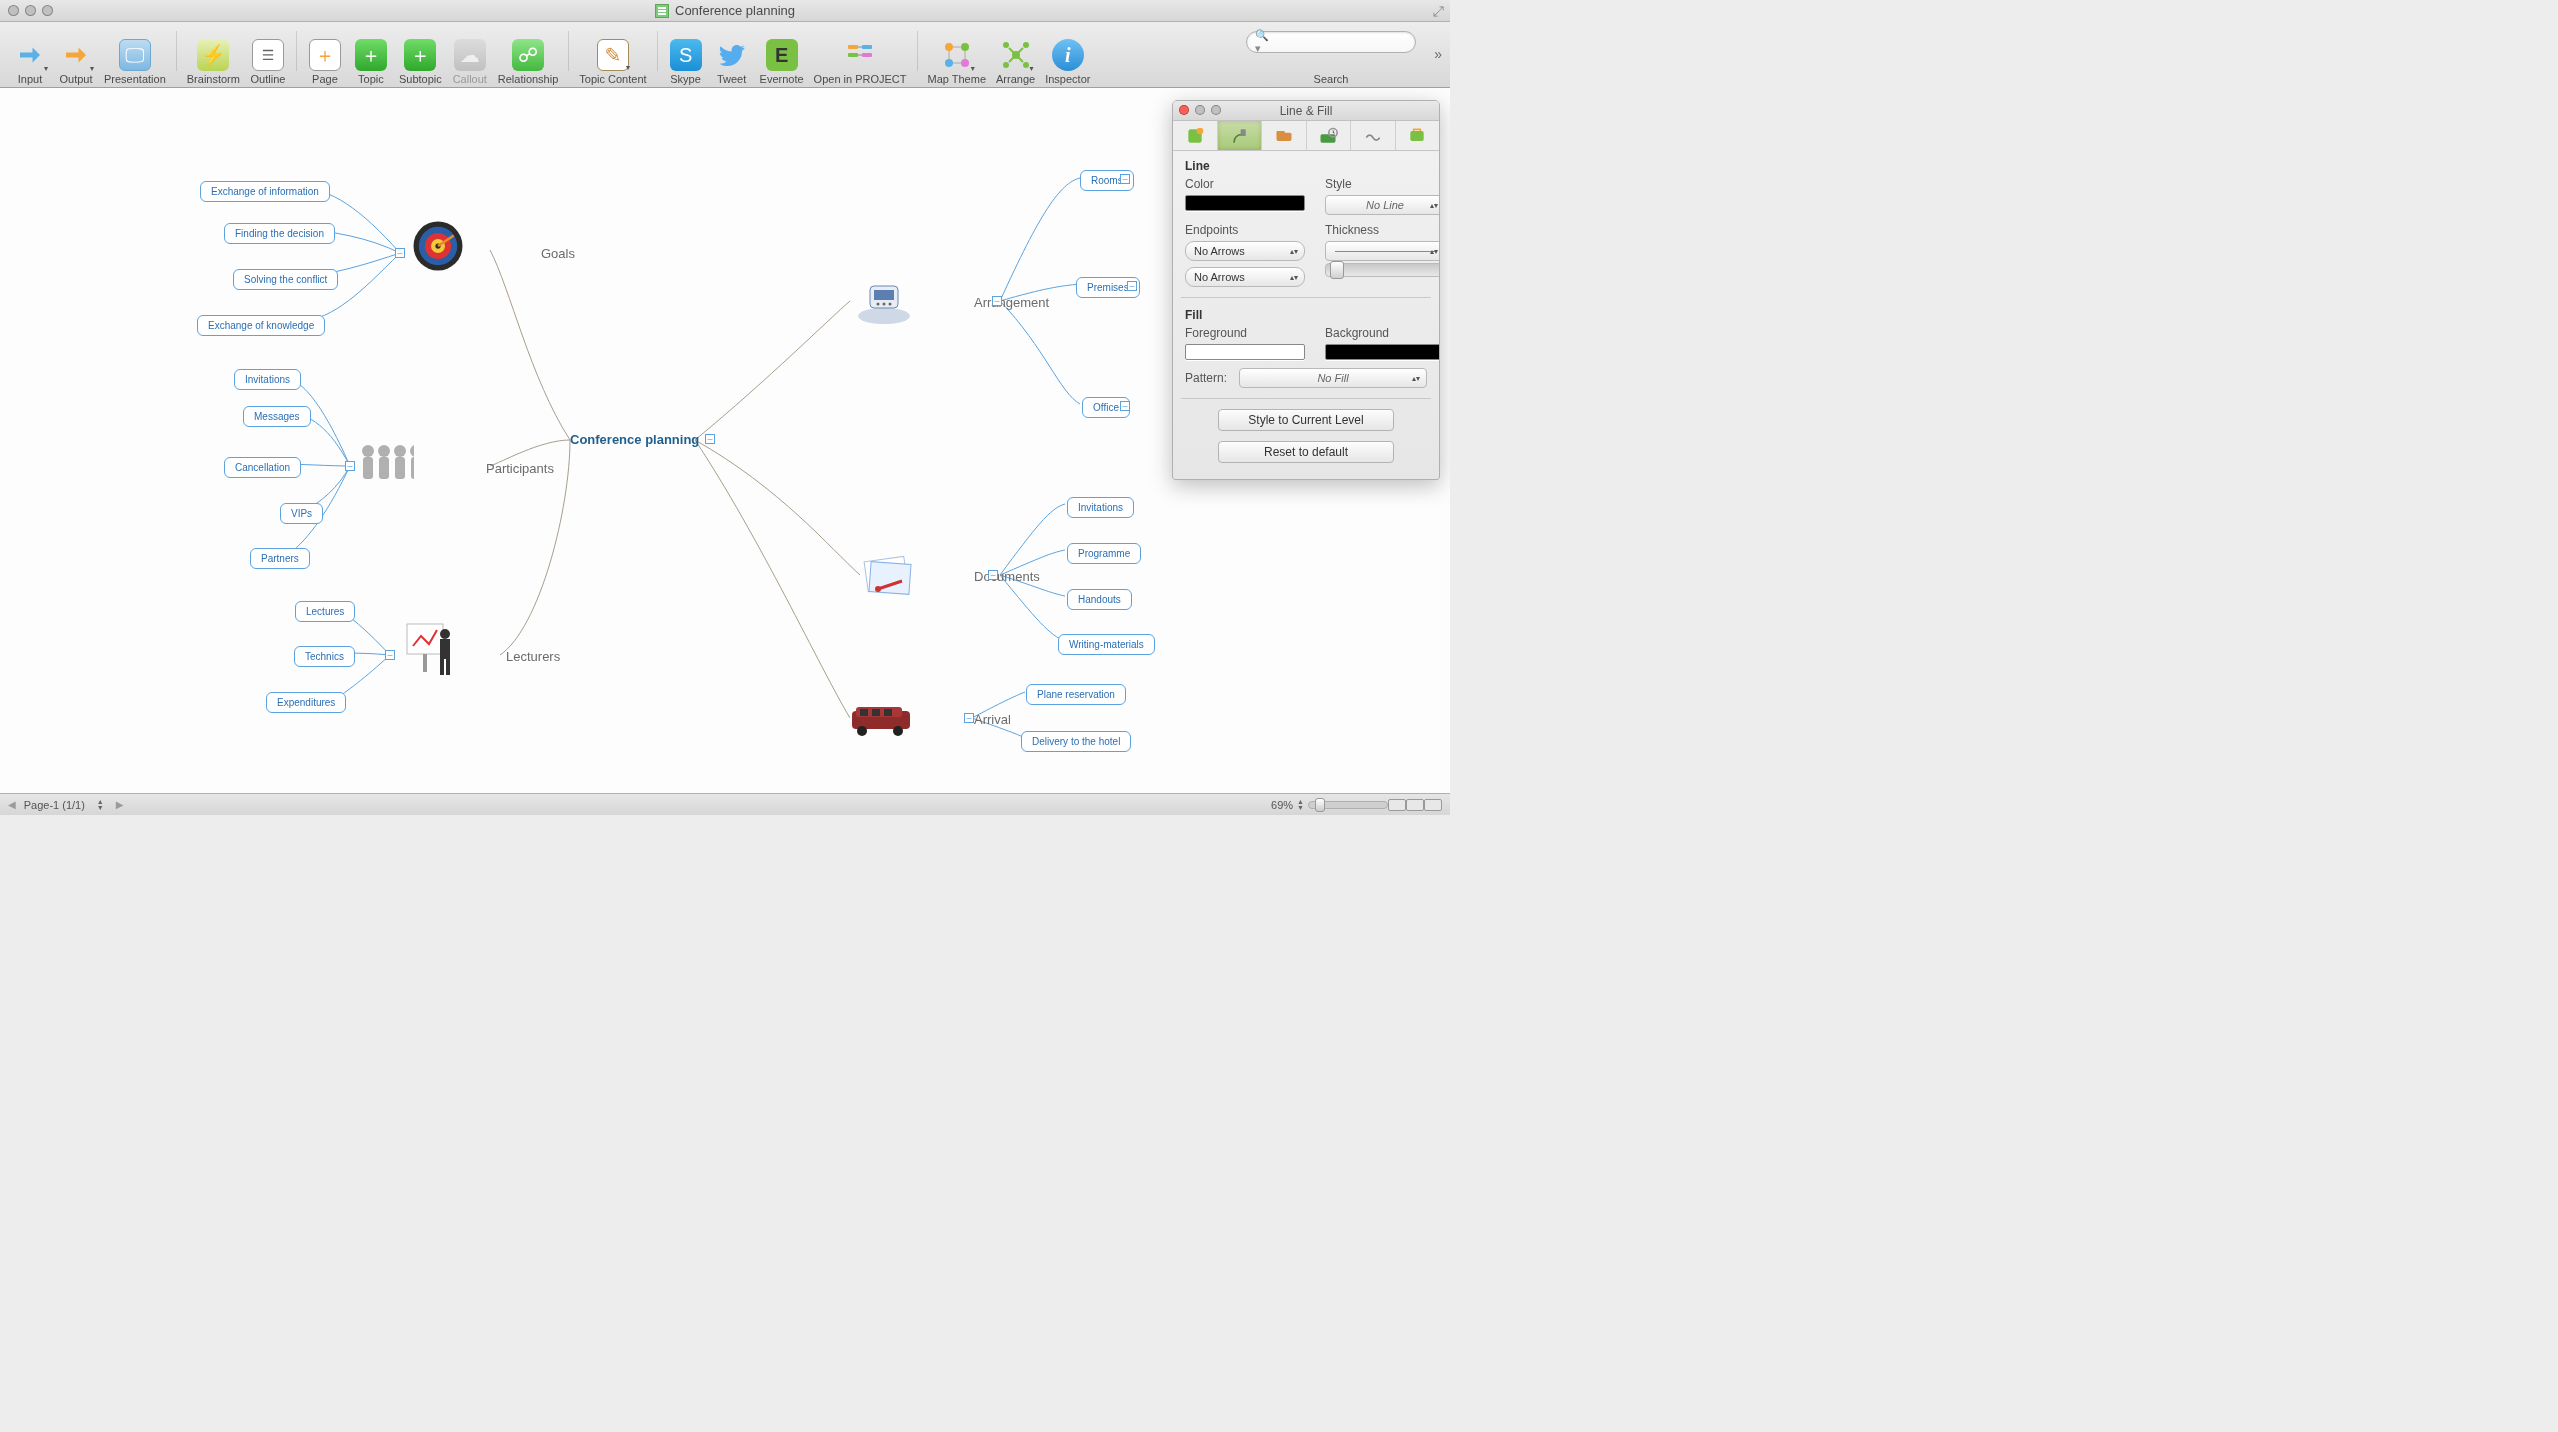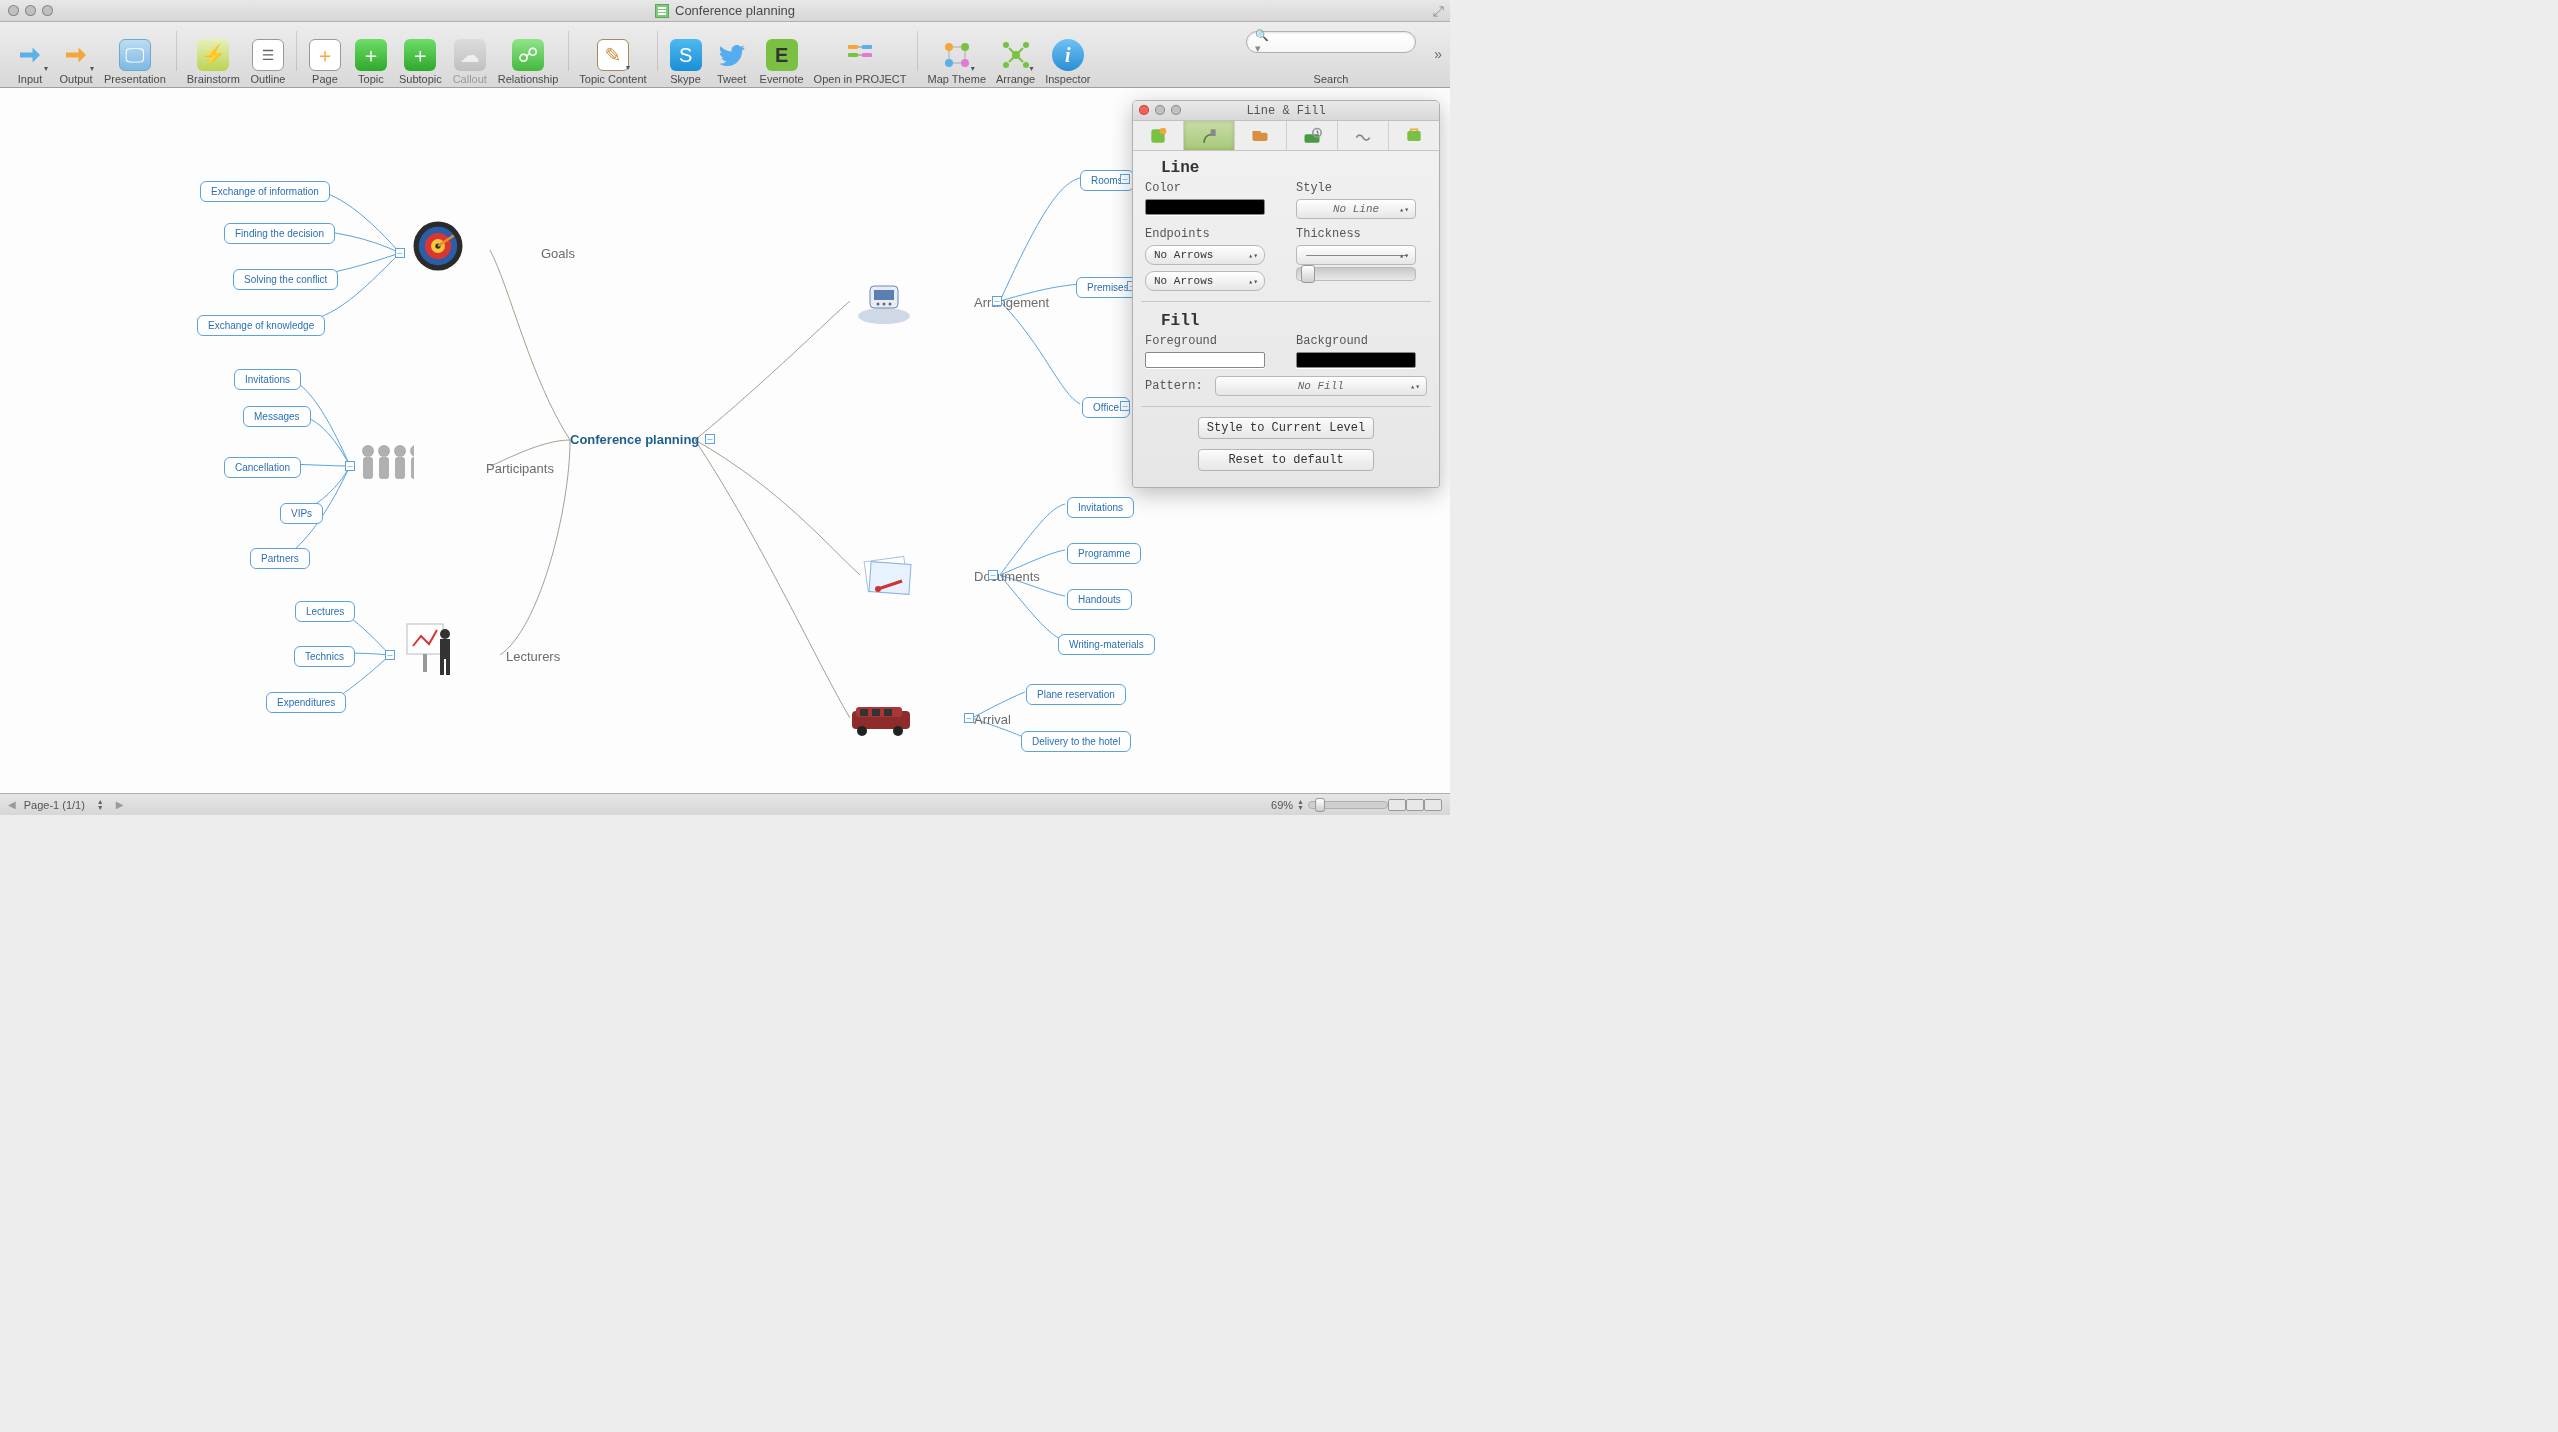--- a/index.html
+++ b/index.html
@@ -116,45 +116,44 @@
   }
   .expand-btn::before{content:"–";}
   
   .topic-icon {
     position:absolute; width:56px; height:56px;
     display:flex; align-items:center; justify-content:center;
   }
   
   
   .inspector {
-    position:absolute; top: 12px; right: 10px; width: 308px;
+    position:absolute; top: 12px; right: 10px; width: 268px;
     background: linear-gradient(#f2f2f2,#e6e6e6);
     border: 1px solid #b0b0b0;
     box-shadow: 0 6px 22px rgba(0,0,0,.25);
     border-radius: 5px 5px 3px 3px;
     overflow: hidden;
-    font-family: Liberation Mono, monospace;
   }
   .insp-title {
     height:20px; background:linear-gradient(#e9e9e9,#d8d8d8);
     display:flex; align-items:center; justify-content:center; font-size:12px; color:#555;
     position:relative; border-bottom:1px solid #c0c0c0;
   }
   .insp-traffic { position:absolute; left:6px; top:4px; display:flex; gap:6px;}
   .insp-traffic .tl { width:10px; height:10px; border-radius:50%; border:0.5px solid rgba(0,0,0,.3); background:#c0c0c0;}
   .insp-traffic .tl.close { background:#ff5f57;}
   
   .insp-tabs { display:flex; height:30px; border-bottom:1px solid #c5c5c5; background:#eee;}
   .insp-tab { flex:1; display:flex; align-items:center; justify-content:center; border-right:1px solid #cfcfcf;}
   .insp-tab:last-child{border-right:none;}
   .insp-tab.active { background:linear-gradient(#c8dca8,#a8c978); box-shadow: inset 0 0 4px rgba(0,0,0,.15);}
   .insp-tab svg { width:20px; height:20px; }
   
   .insp-body { padding: 4px 12px 16px 12px; }
-  .insp-h { font-weight:bold; font-size:16px; color:#333; margin: 4px 0 4px 16px;}
+  .insp-h { font-weight:bold; font-size:12px; color:#333; margin: 4px 0 4px 0;}
   .insp-row { display:flex; gap:20px; margin-bottom:4px;}
   .insp-col { flex:1;}
   .insp-lbl { font-size:12px; color:#555; margin-bottom:4px;}
   .swatch {
     width:120px; height:16px; border:1px solid #888; border-radius:2px; background:#000;
     box-shadow: 0 1px 0 #fff;
   }
   .swatch.white{ background:#fff;}
   .dropdown {
     width:120px; height:20px; border:1px solid #b8b8b8; border-radius:4px;

